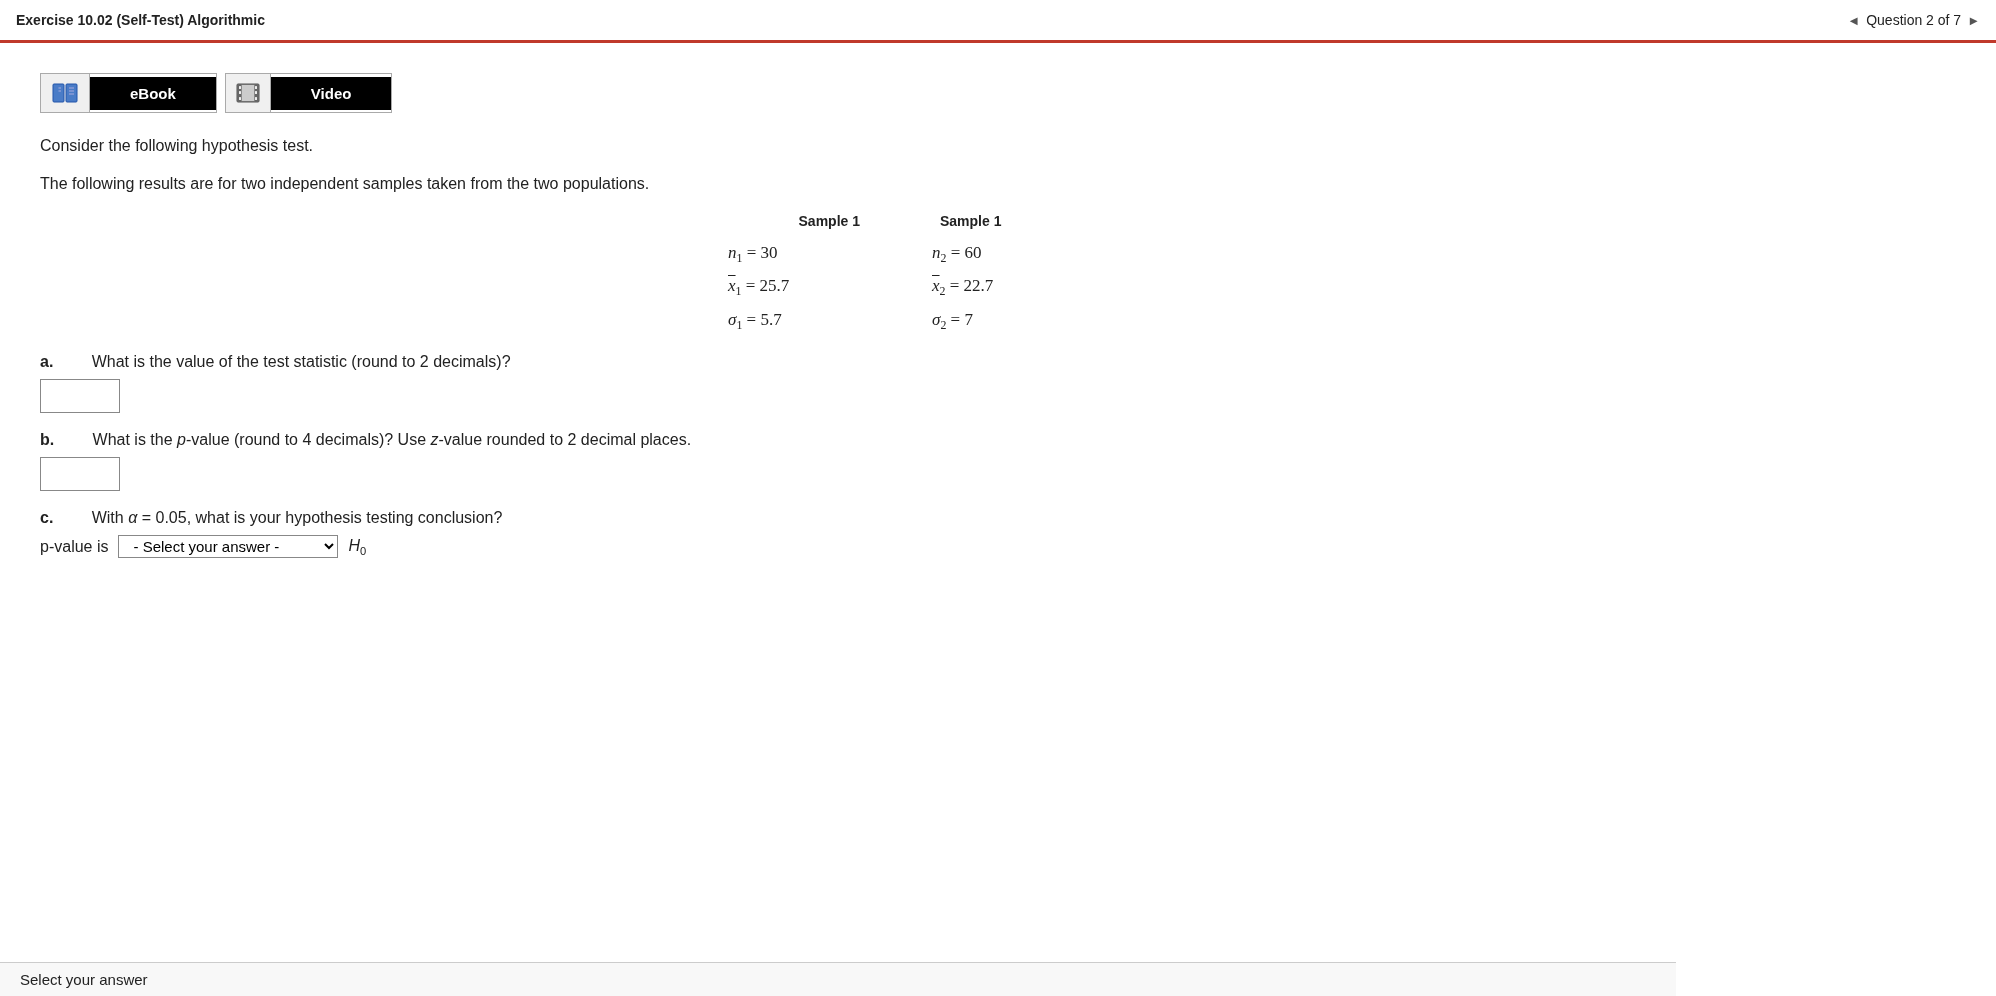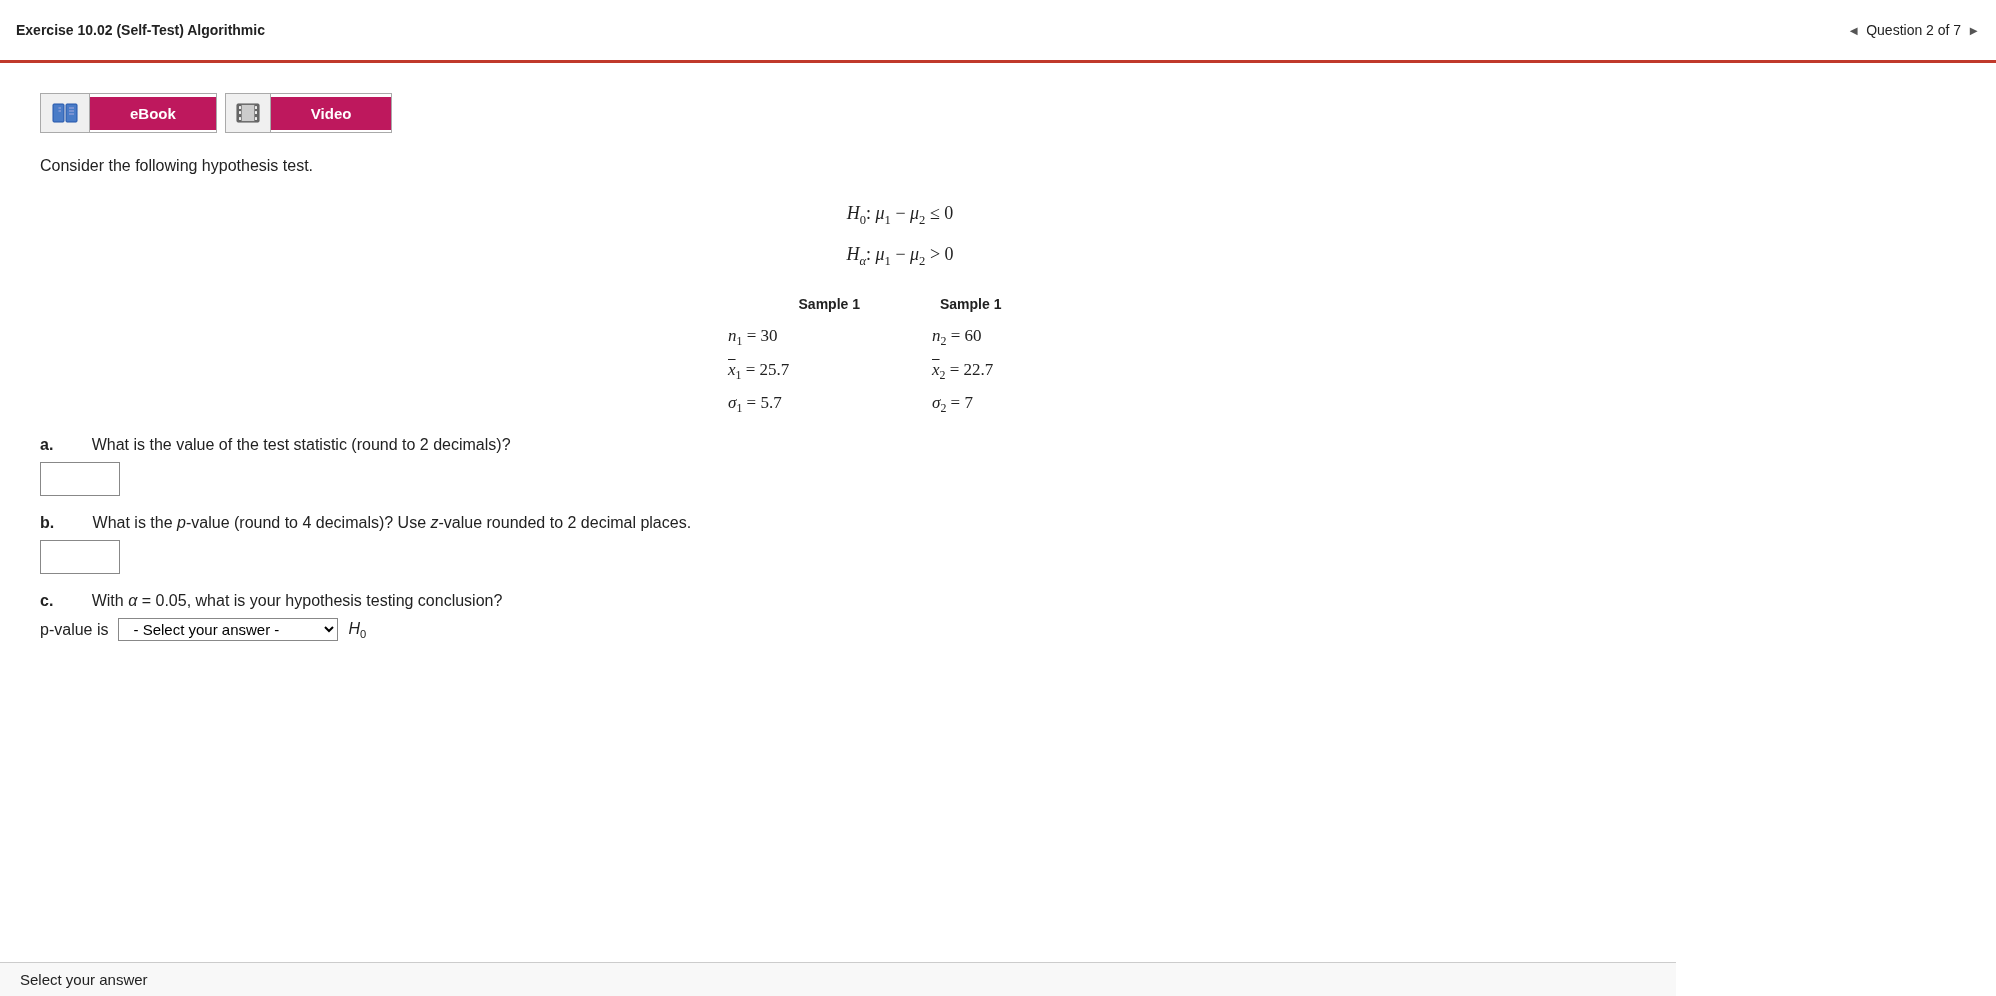--- a/index.html
+++ b/index.html
@@ -10,21 +10,21 @@
       color: #222;
       width: 1996px;
       min-height: 996px;
     }
 
     
     .header-bar {
       display: flex;
       justify-content: space-between;
       align-items: center;
-      padding: 22px 16px;
+      padding: 12px 16px;
       border-bottom: 3px solid #c0392b;
       background: #fff;
     }
     .header-title {
       font-size: 14px;
       font-weight: bold;
       font-family: Arial, sans-serif;
     }
     .header-nav {
       font-size: 14px;
@@ -60,21 +60,21 @@
     }
     .toolbar-btn-icon {
       background: #f0f0f0;
       border-right: 1px solid #aaa;
       padding: 8px 10px;
       display: flex;
       align-items: center;
       justify-content: center;
     }
     .toolbar-btn-label {
-      background: #be185d;
+      background: #000000;
       color: #fff;
       font-weight: bold;
       font-family: Arial, sans-serif;
       font-size: 15px;
       padding: 8px 40px;
     }
 
     .book-icon {
       width: 28px;
       height: 22px;
@@ -243,29 +243,22 @@
           <rect x="19" y="15" width="2" height="3" fill="#eee" rx="0.5"></rect>
           <rect x="6" y="3" width="12" height="16" fill="#ccc"></rect>
         </svg>
       </div>
       <div class="toolbar-btn-label">Video</div>
     </div>
   </div>
 
   <div class="intro-text">Consider the following hypothesis test.</div>
 
-  <div class="samples-container">
-    <div class="math-block math-line">
-      <i>H</i><sub>0</sub>: <i>μ</i><sub>1</sub> − <i>μ</i><sub>2</sub> ≤ 0
-    </div>
-    <div class="math-block math-line">
-      <i>H</i><sub><i>α</i></sub>: <i>μ</i><sub>1</sub> − <i>μ</i><sub>2</sub> &gt; 0
-    </div>
-  </div>
-
+
+  <div class="independent-text">The following results are for two independent samples taken from the two populations.</div>
 
   <div class="samples-container">
     <div class="samples-header">
       <span>Sample 1</span>
       <span>Sample 1</span>
     </div>
     <div class="samples-data">
       <div class="sample-row">
         <span class="sample-cell">
           <i>n</i><sub>1</sub> = 30

